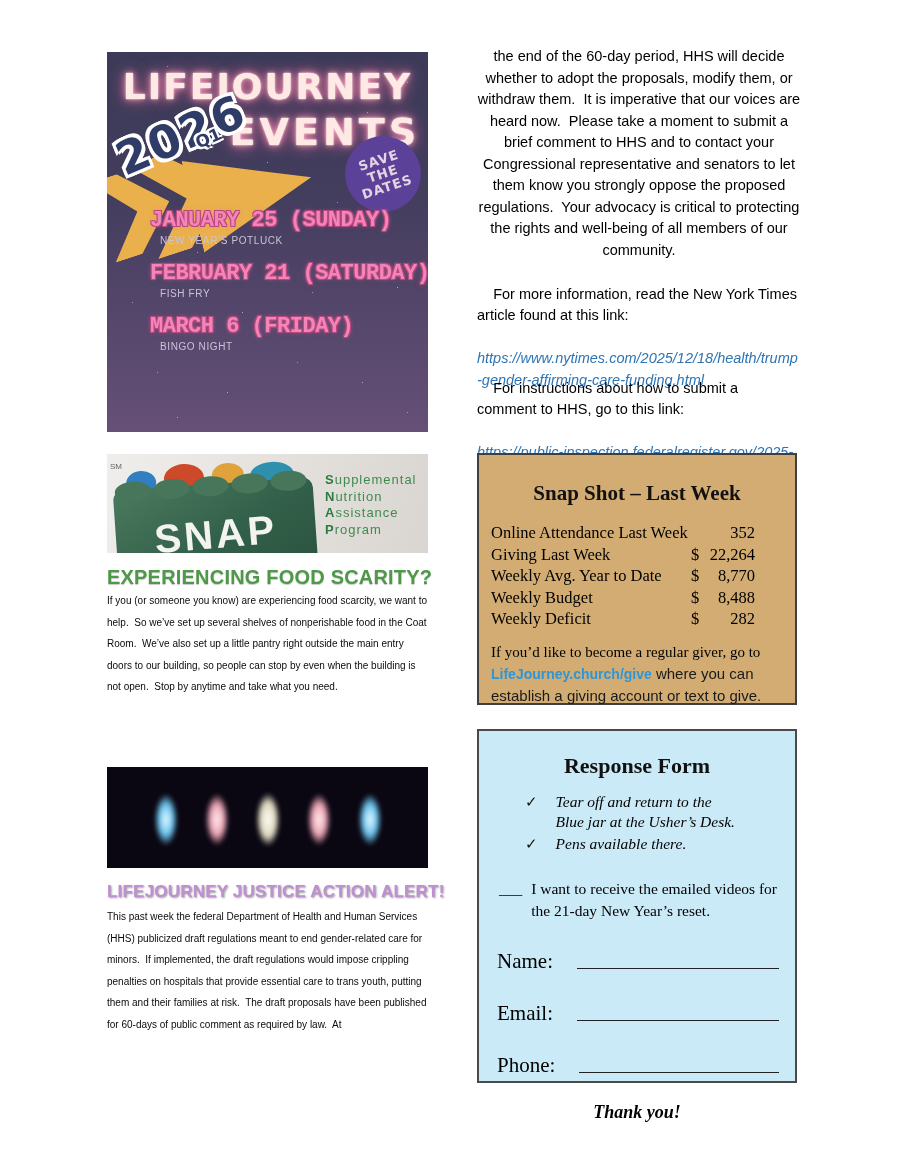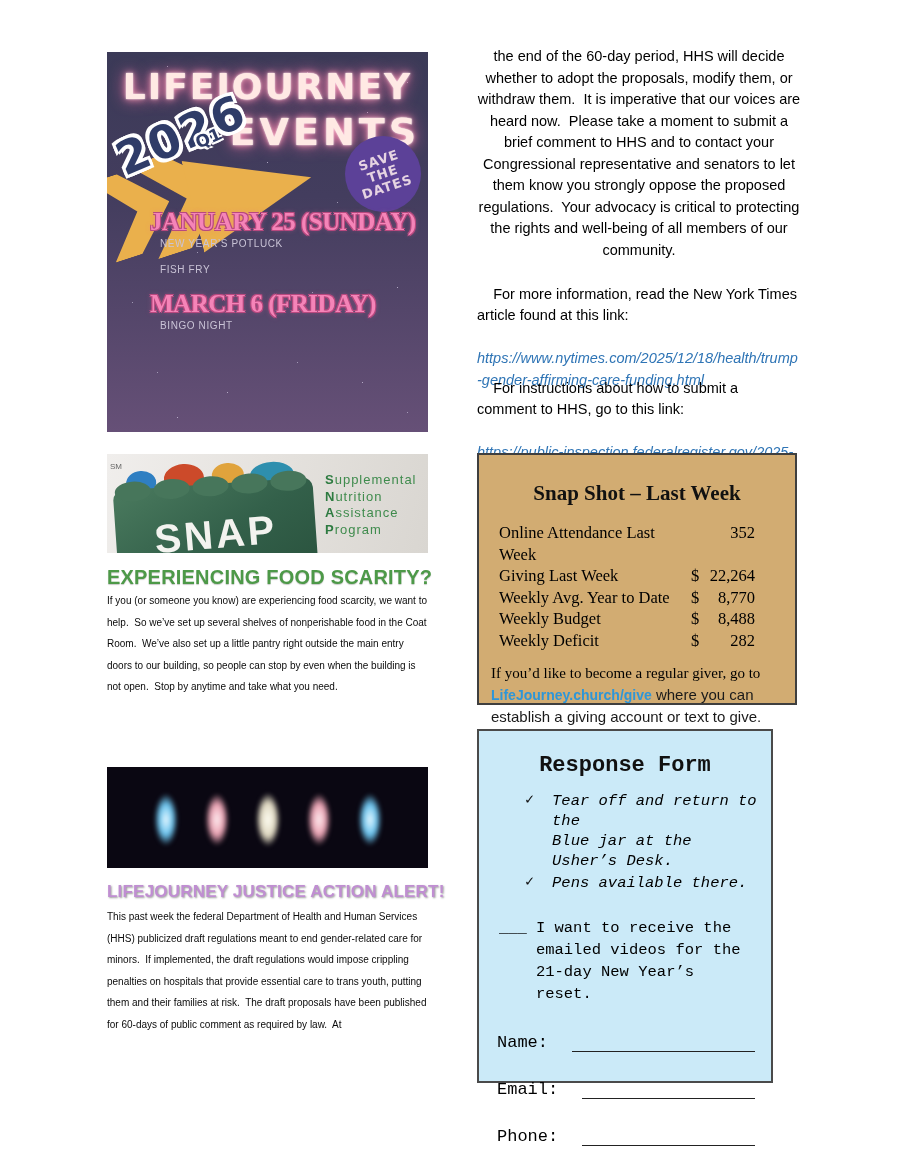--- a/index.html
+++ b/index.html
@@ -34,21 +34,21 @@
                       0 -3px 0 #fff,0 3px 0 #fff,-3px 0 0 #fff,3px 0 0 #fff;}
   .poster-quarter{position:absolute;left:88px;top:76px;font-family:"DejaVu Sans",sans-serif;font-weight:bold;
           font-size:17px;color:#2f3c68;transform:rotate(-23deg);
           text-shadow:-2px -2px 0 #fff,2px -2px 0 #fff,-2px 2px 0 #fff,2px 2px 0 #fff;}
   .badge{position:absolute;left:238px;top:84px;width:76px;height:76px;border-radius:50%;
          background:#5c4198;display:flex;align-items:center;justify-content:center;}
   .badge-text{transform:rotate(-18deg);font-family:"DejaVu Sans",sans-serif;font-size:13px;font-weight:bold;
          color:#e6d4e2;text-align:center;line-height:14px;letter-spacing:1px;white-space:pre-line;}
   .events{position:absolute;left:43px;top:156px;}
   .event{margin-bottom:15px;}
-  .event-date{font-family:Liberation Serif, serif;font-weight:bold;font-size:25px;letter-spacing:-0.5px;
+  .event-date{font-family:Liberation Mono, monospace;font-weight:bold;font-size:22px;letter-spacing:-0.5px;
          color:#f584b8;white-space:nowrap;
          text-shadow:-1px -1px 0 #b8497f,1px -1px 0 #b8497f,-1px 1px 0 #b8497f,1px 1px 0 #b8497f,0 0 5px rgba(244,110,170,.55);}
   .event-name{font-size:10px;letter-spacing:.6px;color:#c9c3d6;margin:2px 0 0 10px;white-space:nowrap;}
 
   .snap-photo{position:absolute;left:107px;top:454px;width:321px;height:99px;overflow:hidden;
          background:linear-gradient(105deg,#f0eeec 0%,#e6e3df 45%,#d9d6d1 100%);}
   .snap-sm{position:absolute;left:3px;top:8px;font-size:8px;color:#666;}
   .snap-card{position:absolute;left:8px;top:12px;width:200px;height:110px;transform:rotate(-4deg);}
   .fruit{position:absolute;border-radius:50%;}
   .fruit-blue{left:14px;top:0;width:30px;height:24px;background:#2f7fc2;}
@@ -87,36 +87,36 @@
   .rp3{top:356px;}
   .doc-link{display:block;color:#2e74b5;font-style:italic;
          overflow-wrap:anywhere;cursor:pointer;}
 
   .snapshot-box{position:absolute;left:477px;top:453px;width:320px;height:252px;box-sizing:border-box;
          background:#d2ac72;border:2px solid #3f3f3f;padding:0 12px;}
   .snapshot-title{margin-top:26px;text-align:center;font-family:"Liberation Serif",serif;font-weight:bold;
          font-size:21px;color:#111;}
   .stats{margin-top:16px;font-family:"Liberation Serif",serif;font-size:16.5px;line-height:21.5px;}
   .stat-row{display:flex;}
-  .stat-label{flex:1;margin-left:8px;}
+  .stat-label{flex:1;}
   .stat-val{width:64px;margin-right:28px;display:flex;justify-content:space-between;}
   .give-note{margin-top:12px;font-family:"Liberation Serif",serif;font-size:15px;line-height:21px;}
   .give-link{font-family:"Liberation Sans",sans-serif;font-weight:bold;font-size:14px;color:#2e96d8;cursor:pointer;}
   .give-rest{font-family:"Liberation Sans",sans-serif;font-size:15px;color:#1a1a1a;}
 
-  .response-box{position:absolute;left:477px;top:729px;width:296px;height:354px;box-sizing:border-box;
-         background:#cbeaf8;border:2px solid #4a4a4a;padding:0 14px;font-family:Liberation Mono, monospace;}
+  .response-box{position:absolute;left:477px;top:729px;width:320px;height:354px;box-sizing:border-box;
+         background:#cbeaf8;border:2px solid #4a4a4a;padding:0 14px;font-family:Liberation Serif, serif;}
   .response-title{margin-top:22px;text-align:center;font-weight:bold;font-size:22px;color:#111;}
   .bullets{margin:13px 0 0 32px;}
   .bullet{display:flex;gap:18px;margin-bottom:2px;}
   .check{font-size:15px;line-height:20px;color:#111;}
   .bullet-text{font-style:italic;font-size:15.5px;line-height:20px;white-space:pre-line;}
   .optin{margin:24px 0 0 6px;display:flex;gap:9px;font-size:15.5px;line-height:22px;}
   .optin-blank{white-space:nowrap;}
-  .field-row{display:flex;align-items:flex-end;gap:24px;margin:27px 2px 0 4px;font-size:17px;}
+  .field-row{display:flex;gap:24px;margin:27px 2px 0 4px;font-size:21px;}
   .field-line{flex:1;border-bottom:1.5px solid #222;height:19px;}
   .thanks{margin-top:24px;text-align:center;font-weight:bold;font-style:italic;font-size:18px;}
 </style>
 </head>
 <body>
 
 <div id="page">
 
   <div class="poster">
     <i class="stars"></i>
@@ -131,20 +131,21 @@
       <div class="badge-text">SAVE
 THE
 DATES</div>
     </div>
     <div class="events">
       <div class="event">
         <div class="event-date">JANUARY 25 (SUNDAY)</div>
         <div class="event-name">NEW YEAR’S POTLUCK</div>
       </div>
       <div class="event">
+        <div class="event-date">FEBRUARY 21 (SATURDAY)</div>
         <div class="event-name">FISH FRY</div>
       </div>
       <div class="event">
         <div class="event-date">MARCH 6 (FRIDAY)</div>
         <div class="event-name">BINGO NIGHT</div>
       </div>
     </div>
   </div>
 
   <div class="snap-photo">

